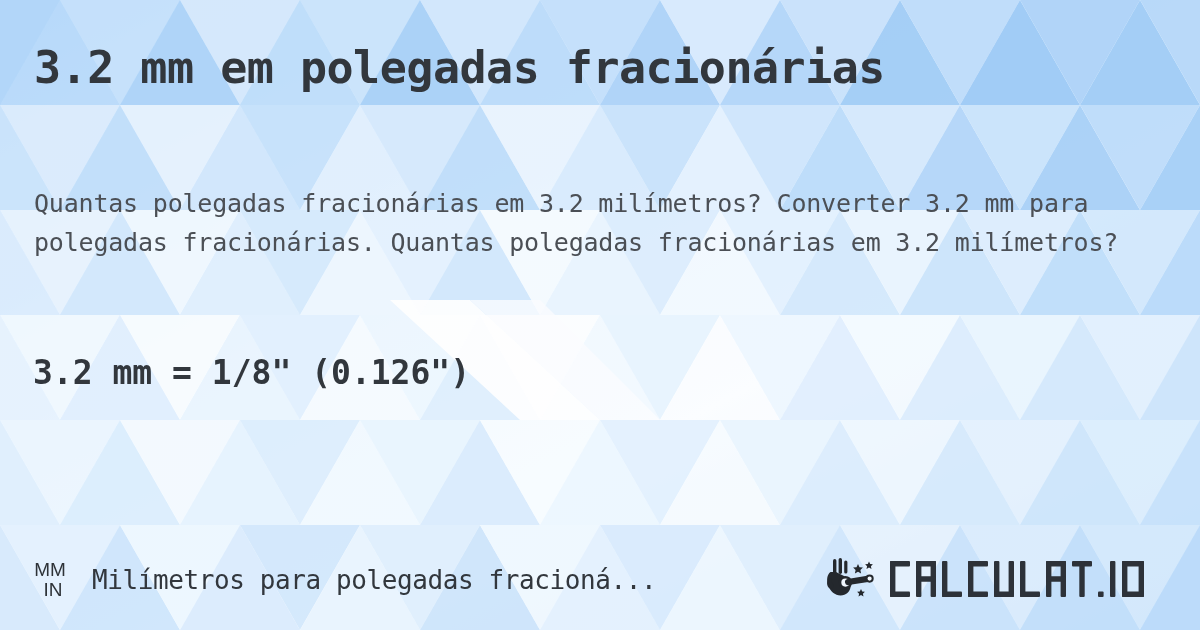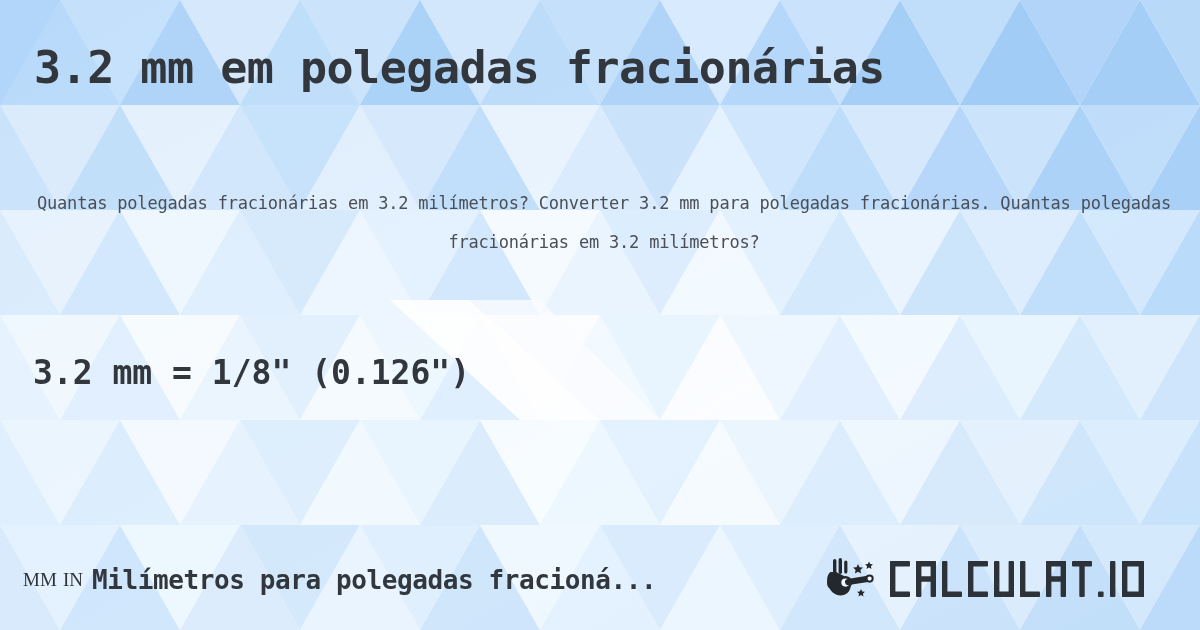--- a/index.html
+++ b/index.html
@@ -57,26 +57,25 @@
     white-space: nowrap;
   }
 
   .intro {
     position: absolute;
     left: 34px;
     top: 184px;
     width: 1140px;
     margin: 0;
     font-family: "DejaVu Sans Mono", "Liberation Mono", monospace;
-    font-size: 17px;
+    font-size: 25px;
     font-weight: normal;
     line-height: 39px;
     letter-spacing: -0.2px;
     color: #4b4f55;
-    text-align: center;
   }
 
   .result {
     position: absolute;
     left: 33px;
     top: 352px;
     margin: 0;
     font-family: "DejaVu Sans Mono", "Liberation Mono", monospace;
     font-size: 33px;
     font-weight: bold;
@@ -95,44 +94,44 @@
     height: 68px;
     display: flex;
     align-items: center;
     padding: 0 26px 0 26px;
     box-sizing: border-box;
   }
 
   .unit-mark {
     flex: 0 0 auto;
     display: flex;
-    flex-direction: row;
+    flex-direction: column;
     align-items: center;
     justify-content: center;
-    font-family: Liberation Serif, serif;
+    font-family: Liberation Sans, sans-serif;
     font-size: 19px;
     font-weight: normal;
     line-height: 20px;
     color: #2e3338;
     width: 54px;
   }
   .unit-mark .u-top {
     display: block;
     margin-right: 6px;
   }
   .unit-mark .u-bot {
     display: block;
   }
 
   .footer-title {
     flex: 1 1 auto;
     margin: 0 0 0 12px;
     font-family: "DejaVu Sans Mono", "Liberation Mono", monospace;
     font-size: 26px;
-    font-weight: bold;
+    font-weight: normal;
     line-height: 34px;
     letter-spacing: -0.4px;
     color: #32373d;
     white-space: nowrap;
     overflow: hidden;
   }
 
   .brand {
     flex: 0 0 auto;
     display: flex;

